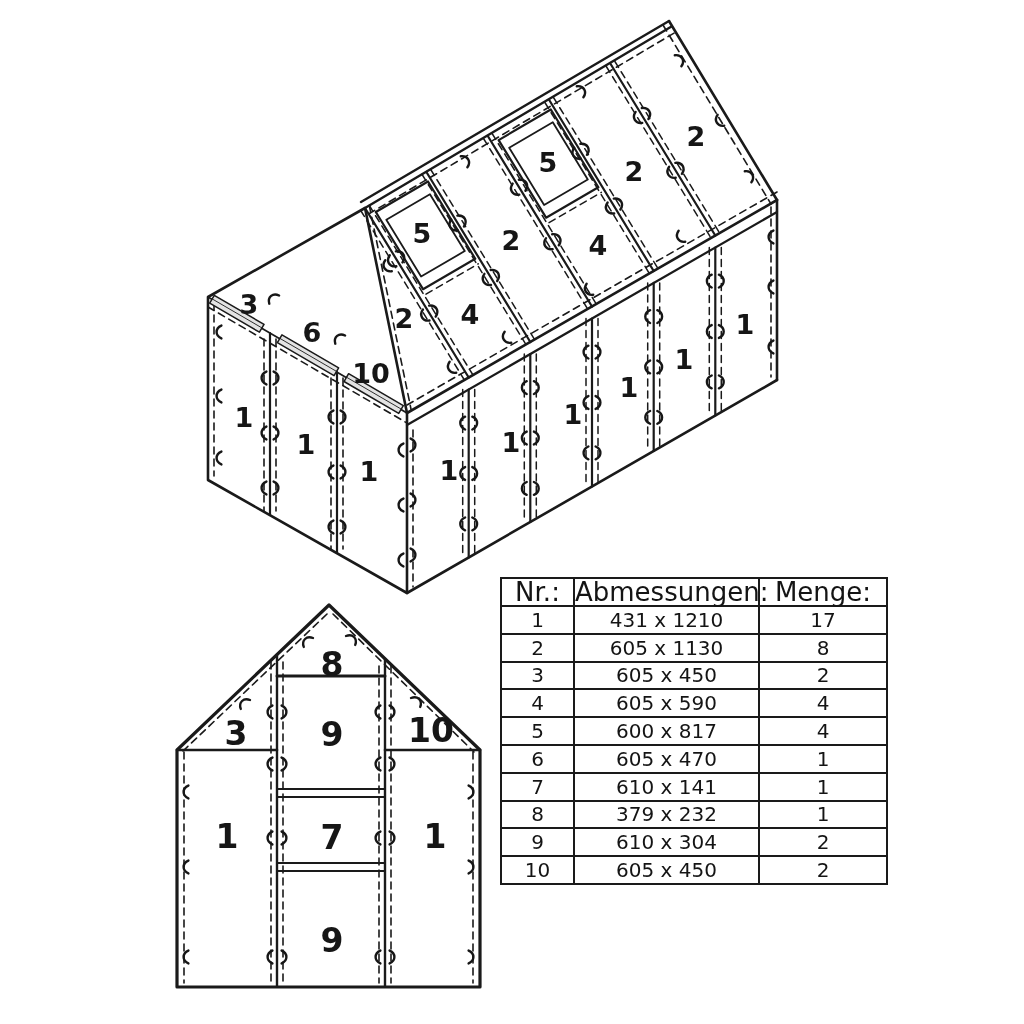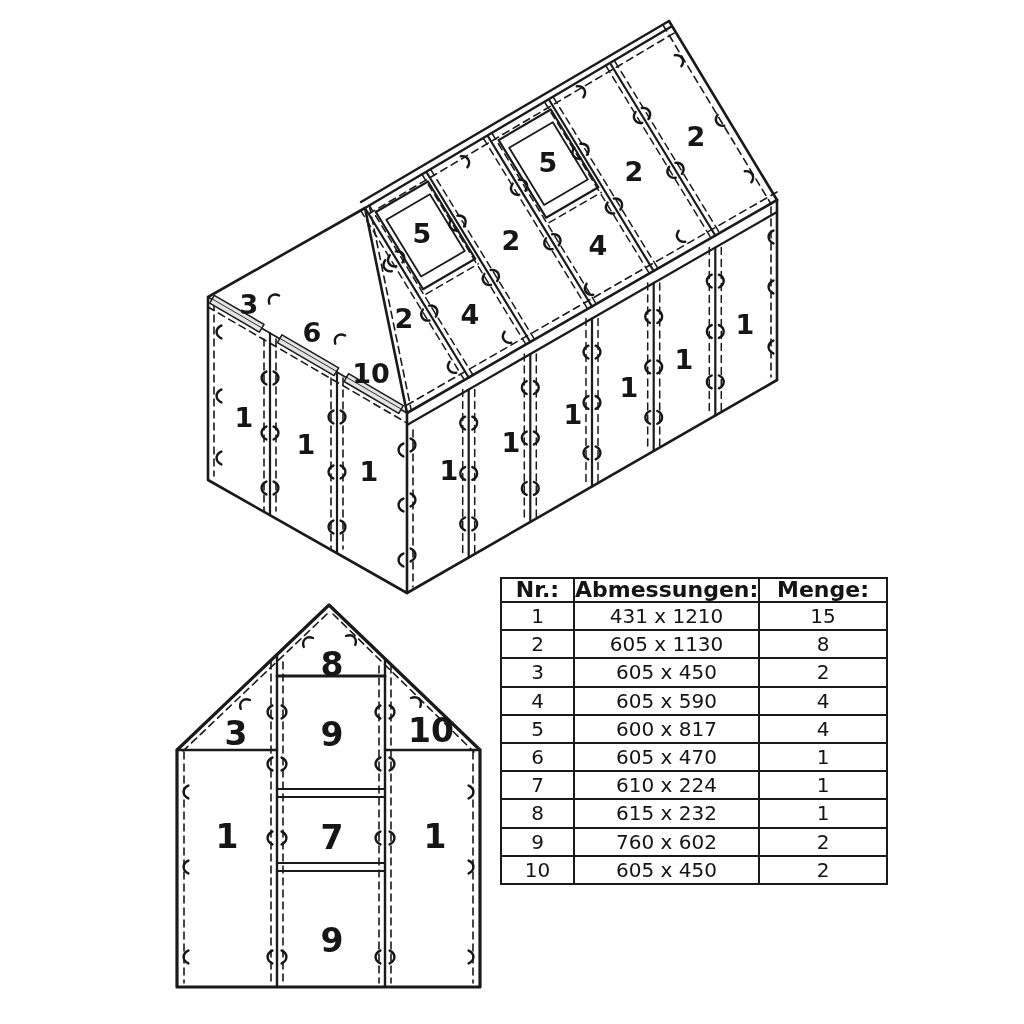--- a/index.html
+++ b/index.html
@@ -4,21 +4,21 @@
 <style>
   html,body{margin:0;padding:0;background:#fff;}
   .canvas{position:relative;width:1024px;height:1024px;background:#fff;overflow:hidden;
           font-family:"DejaVu Sans","Liberation Sans",sans-serif;}
   .canvas svg{position:absolute;left:0;top:0;}
   .table-wrap{position:absolute;left:500px;top:577px;width:386px;height:308px;}
   table.parts{border-collapse:collapse;width:100%;height:100%;table-layout:fixed;
               color:#141414;background:#fff;}
   table.parts th,table.parts td{border:2px solid #1a1a1a;text-align:center;vertical-align:middle;
               padding:0;line-height:1;}
-  table.parts th{font-size:22px;font-weight:700;letter-spacing:0px;}
+  table.parts th{font-size:26px;font-weight:400;letter-spacing:0px;}
   table.parts td{font-size:20px;font-weight:400;}
   text.lbl{fill:#161616;font-family:"DejaVu Sans","Liberation Sans",sans-serif;font-weight:700;}
 </style>
 </head>
 <body>
 
 <div class="canvas">
 
   <svg id="drawing" width="1024" height="1024" viewBox="0 0 1024 1024">
     <g id="iso-view">
@@ -263,21 +263,21 @@
         <tr>
           <th>Nr.:</th>
           <th>Abmessungen:</th>
           <th>Menge:</th>
         </tr>
       </thead>
       <tbody id="parts-body">
           <tr>
             <td>1</td>
             <td>431 x 1210</td>
-            <td>15</td>
+            <td>17</td>
           </tr>
           <tr>
             <td>2</td>
             <td>605 x 1130</td>
             <td>8</td>
           </tr>
           <tr>
             <td>3</td>
             <td>605 x 450</td>
             <td>2</td>
@@ -292,31 +292,31 @@
             <td>600 x 817</td>
             <td>4</td>
           </tr>
           <tr>
             <td>6</td>
             <td>605 x 470</td>
             <td>1</td>
           </tr>
           <tr>
             <td>7</td>
-            <td>610 x 224</td>
+            <td>610 x 141</td>
             <td>1</td>
           </tr>
           <tr>
             <td>8</td>
-            <td>615 x 232</td>
+            <td>379 x 232</td>
             <td>1</td>
           </tr>
           <tr>
             <td>9</td>
-            <td>760 x 602</td>
+            <td>610 x 304</td>
             <td>2</td>
           </tr>
           <tr>
             <td>10</td>
             <td>605 x 450</td>
             <td>2</td>
           </tr>
         </tbody>
     </table>
   </div>

